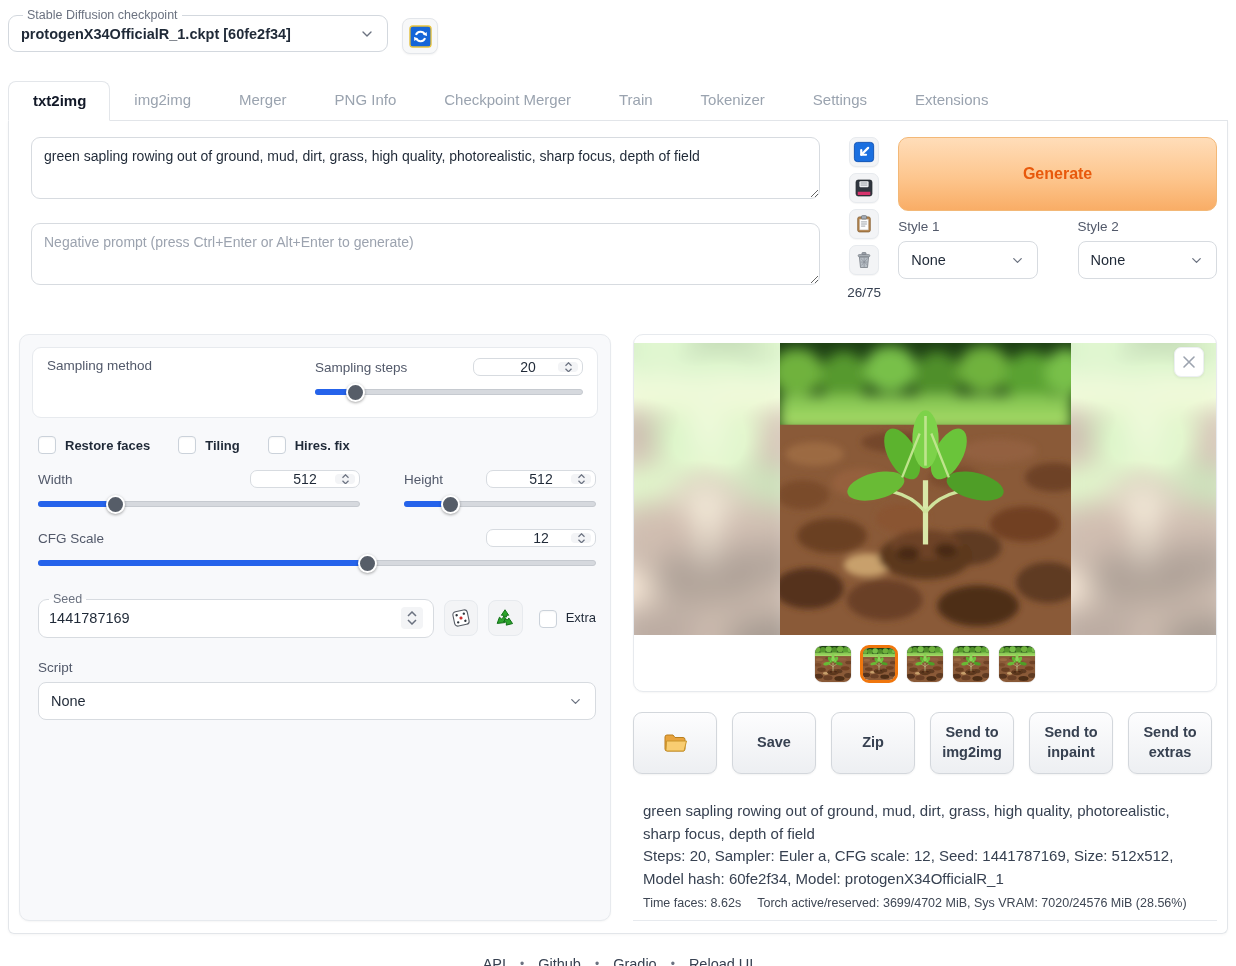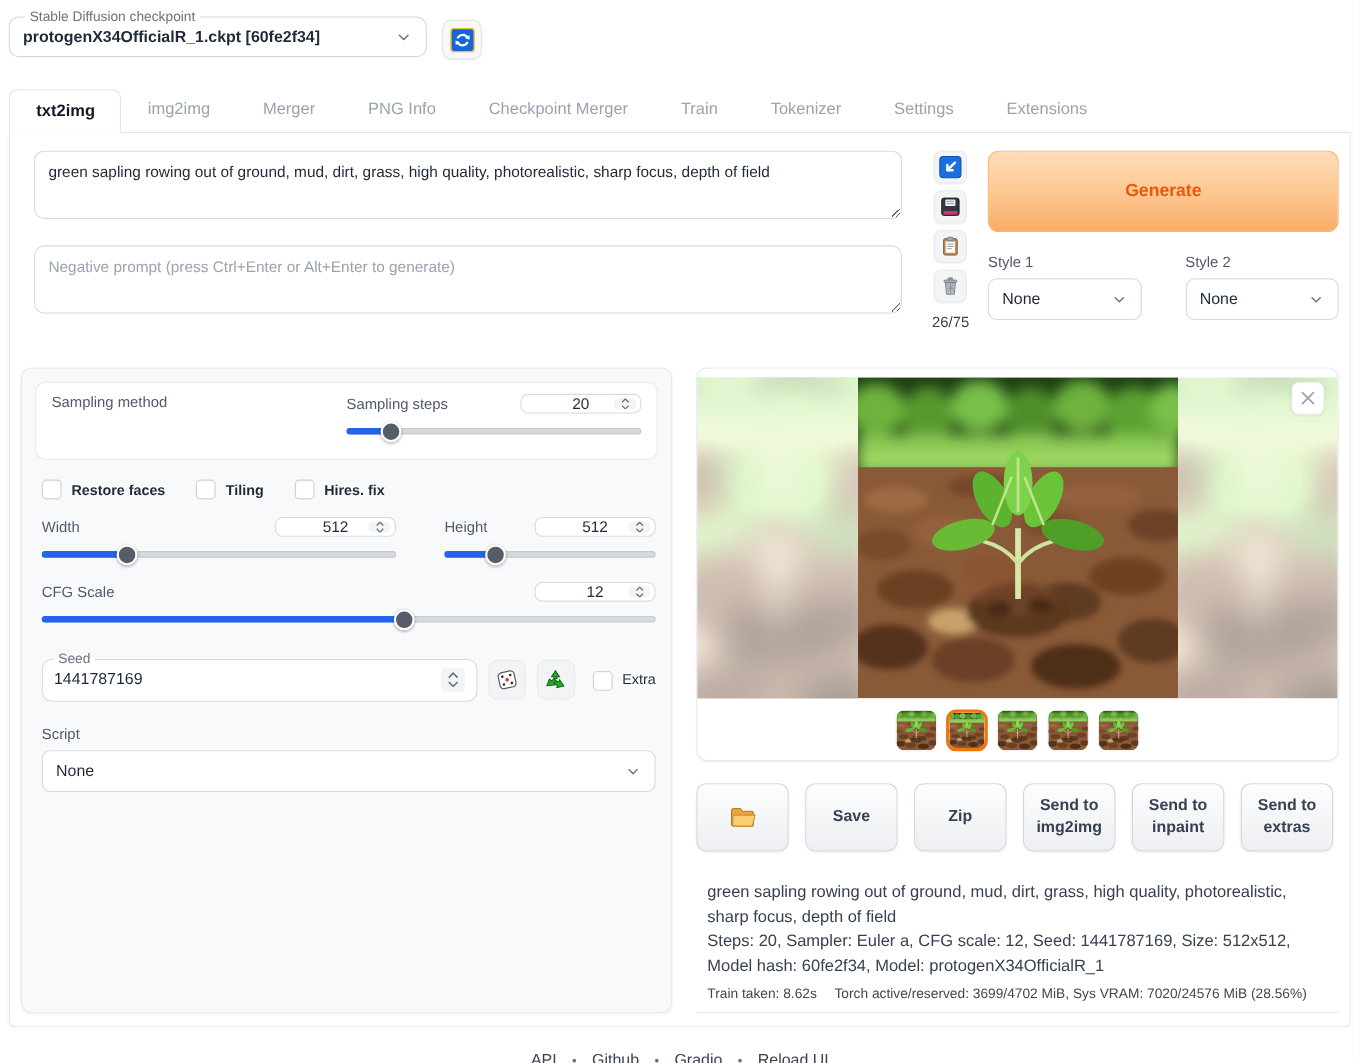--- a/index.html
+++ b/index.html
@@ -24,21 +24,21 @@
 
   .prompt-region { display:flex; align-items:flex-start; }
   .prompt-col { width:792px; margin-left:12px; display:flex; flex-direction:column; gap:24px; }
   textarea.prompt-box { width:100%; height:62px; resize:vertical; border:1px solid #d7dbe0; border-radius:9px; padding:10px 12px; font-family:inherit; font-size:14px; color:#1f2937; outline:none; }
   textarea.prompt-box::placeholder { color:#9ca3af; }
   .tool-col { width:32px; margin-left:28px; display:flex; flex-direction:column; align-items:center; gap:6px; }
   .tool-btn { width:30px; height:30px; border:1px solid #e7eaee; background:#f3f4f6; border-radius:7px; display:flex; align-items:center; justify-content:center; cursor:pointer; box-shadow:0 1px 1px rgba(0,0,0,.04); }
   .token-counter { font-size:13.5px; color:#374151; margin-top:4px; }
   .gen-col { margin-left:18px; width:320px; }
   .generate-btn { width:100%; height:74px; border:1px solid #f3b877; border-radius:10px; background:linear-gradient(180deg,#ffddb9 0%, #fdc68e 55%, #f9ad66 100%); color:#e8590c; font-weight:700; font-size:16px; font-family:inherit; cursor:pointer; }
-  .styles-row { display:flex; gap:40px; margin-top:20px; }
+  .styles-row { display:flex; gap:40px; margin-top:8px; }
   .style-item { flex:1; }
   .field-label { font-size:13.5px; color:#52596a; margin-bottom:7px; }
   .dropdown { height:38px; background:#fff; border:1px solid #d7dbe0; border-radius:8px; display:flex; align-items:center; justify-content:space-between; padding:0 12px; font-size:14.5px; color:#1f2937; cursor:pointer; }
 
   
   .content-row { display:flex; gap:22px; margin-top:34px; }
 
   
   .settings-panel { width:592px; background:#f8f9fb; border:1px solid #e7eaee; border-radius:10px; padding:12px 12px 16px 12px; box-shadow:0 1px 2px rgba(0,0,0,.04); }
   .sampling-card { background:#fff; border:1px solid #e7eaee; border-radius:9px; padding:10px 14px 16px 14px; display:flex; gap:26px;justify-content:center; }
@@ -902,21 +902,21 @@
           <button class="out-btn">Zip</button>
           <button class="out-btn">Send to img2img</button>
           <button class="out-btn">Send to inpaint</button>
           <button class="out-btn">Send to extras</button>
         </div>
 
         <div class="info-block">
           <div class="info-prompt">green sapling rowing out of ground, mud, dirt, grass, high quality, photorealistic, sharp focus, depth of field</div>
           <div class="info-params">Steps: 20, Sampler: Euler a, CFG scale: 12, Seed: 1441787169, Size: 512x512, Model hash: 60fe2f34, Model: protogenX34OfficialR_1</div>
           <div class="info-time">
-            <span>Train taken: 8.62s</span>
+            <span>Time faces: 8.62s</span>
             <span>Torch active/reserved: 3699/4702 MiB, Sys VRAM: 7020/24576 MiB (28.56%)</span>
           </div>
         </div>
       </div>
     </div>
   </div>
 
   <div class="footer">
     <div class="footer-links">
       <span class="lnk">API</span>

